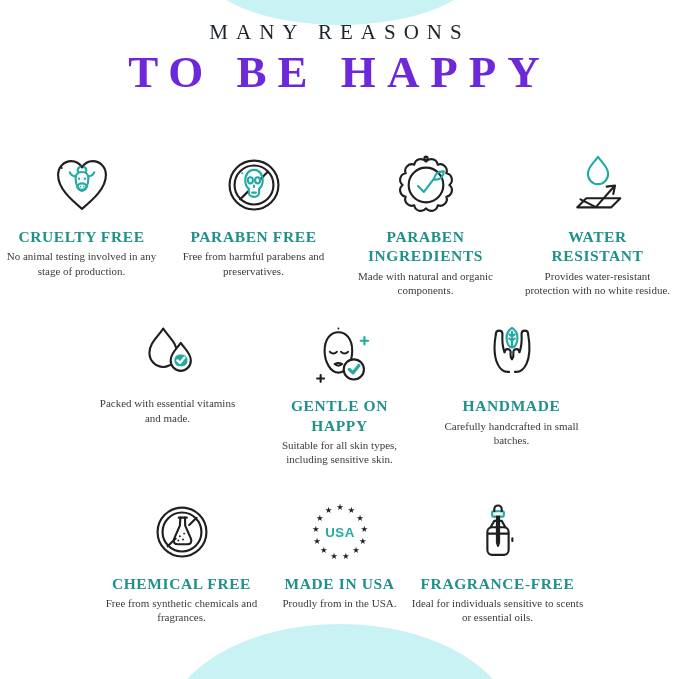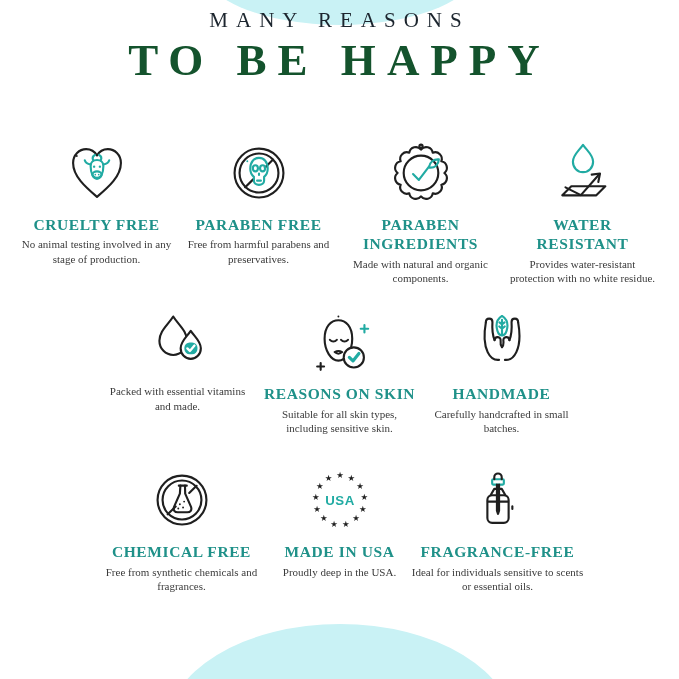--- a/index.html
+++ b/index.html
@@ -9,28 +9,28 @@
     --body:#3b3b3b;
     --blob:#c9f2f5;
   }
   *{box-sizing:border-box}
   body{margin:0;background:#e9e9e9;display:flex;justify-content:center}
   .canvas{width:679px;height:679px;position:relative;overflow:hidden;background:#fff;
           font-family:"Liberation Serif",serif}
   .blob{position:absolute;background:var(--blob);border-radius:50%}
   .blob-top{left:199px;top:-97px;width:282px;height:122px}
   .blob-bottom{left:166px;top:624px;width:348px;height:212px}
-  .header{position:relative;text-align:center;padding-top:8px}
+  .header{position:relative;text-align:center;padding-top:20px}
   .subtitle{font-size:21px;letter-spacing:8px;color:#1c252e;margin:0;font-weight:400}
-  .title{font-size:45px;letter-spacing:11px;font-weight:700;color:#14532d;margin:1px 12px 0}
+  .title{font-size:45px;letter-spacing:11px;font-weight:700;color:#6d28d9;margin:1px 12px 0}
   .row{position:relative;display:flex;justify-content:center;align-items:flex-start}
   .row-1{margin-top:50px}
   .row-2{margin-top:20px}
   .row-3{margin-top:28px}
-  .row-4col{gap:10px}
+  .row-4col{gap:20px}
   .row-3col{gap:8px}
   .feature{width:152px;text-align:center}
   .row-3col .feature{width:178px}
   .row-3col .feature.narrow{width:122px}
   .icon-wrap{height:74px;display:flex;align-items:center;justify-content:center;margin-bottom:5px}
   .feature-title{color:var(--accent);font-size:15.5px;font-weight:700;letter-spacing:.6px;
                  margin:0 0 3px;line-height:1.25}
   .feature-desc{font-size:11px;line-height:1.3;color:var(--body);margin:0}
   
   svg{display:block}
@@ -144,21 +144,21 @@
           <path class="k" d="M17.5 29 C17.5 17.5 23.5 11.5 30.5 11.5 C37.5 11.5 43.5 17.5 43.5 29 C43.5 40 37.5 49.5 30.5 49.5 C23.5 49.5 17.5 40 17.5 29 Z"></path>
           <circle class="kf" cx="30.5" cy="8" r="0.9"></circle>
           <path class="k" d="M22.5 30 C24.4 32 27.1 32 29 30 M33 30 C34.9 32 37.6 32 39.5 30"></path>
           <path class="k" d="M27 41.5 C29 40.3 32 40.3 34 41.5 C32 43.4 29 43.4 27 41.5 Z"></path>
           <circle class="k wf" cx="45" cy="46.5" r="9.5"></circle>
           <path class="t3" d="M40.8 46.5 L44.2 49.8 L49.8 42.8"></path>
           <path class="t" d="M51.5 19.5 H58.5 M55 16 V23"></path>
           <path class="k" d="M10.5 55 H17 M13.8 51.8 V58.2"></path>
         </svg>
       </div>
-      <h3 class="feature-title">REASONS ON SKIN</h3>
+      <h3 class="feature-title">GENTLE ON HAPPY</h3>
       <p class="feature-desc">Suitable for all skin types, including sensitive skin.</p>
     </div>
 
     <div class="feature">
       <div class="icon-wrap">
         <svg width="68" height="68" viewBox="0 0 64 64">
           <path class="k" d="M16.8 13.5 C15 23.5 15.2 34.5 18.5 41.5 C20.8 46.3 24.8 49.3 29.2 48.8"></path>
           <path class="k" d="M16.8 13.5 C16.8 11.3 18.2 10 19.9 10 C21.6 10 23 11.3 23 13.2 C22.6 19.5 23.1 25.5 25 30.2"></path>
           <path class="k" d="M25 30.2 C25.2 28.3 26.6 27.3 28.1 27.4 C29.7 27.5 30.9 28.8 30.7 30.8 C30.4 33.6 30.9 35.6 31.9 36.8"></path>
           <path class="k" d="M47.2 13.5 C49 23.5 48.8 34.5 45.5 41.5 C43.2 46.3 39.2 49.3 34.8 48.8"></path>
@@ -206,21 +206,21 @@
           <text class="star" x="26.5" y="57" text-anchor="middle">★</text>
           <text class="star" x="16.8" y="51.9" text-anchor="middle">★</text>
           <text class="star" x="10.5" y="42.9" text-anchor="middle">★</text>
           <text class="star" x="9.2" y="31.9" text-anchor="middle">★</text>
           <text class="star" x="13.1" y="21.6" text-anchor="middle">★</text>
           <text class="star" x="21.3" y="14.3" text-anchor="middle">★</text>
           <text class="usa-label" x="32" y="36.5" text-anchor="middle">USA</text>
         </svg>
       </div>
       <h3 class="feature-title">MADE IN USA</h3>
-      <p class="feature-desc">Proudly deep in the USA.</p>
+      <p class="feature-desc">Proudly from in the USA.</p>
     </div>
 
     <div class="feature">
       <div class="icon-wrap">
         <svg width="68" height="68" viewBox="0 0 64 64">
           <rect class="k" x="22" y="27.5" width="20" height="26" rx="4.5"></rect>
           <path class="k" d="M25 27.5 L28.5 21.5 H35.5 L39 27.5"></path>
           <rect class="t" x="26.5" y="12.5" width="11" height="5" rx="1"></rect>
           <path class="k" d="M28.5 12.5 V10.5 A3.5 3.5 0 0 1 35.5 10.5 V12.5"></path>
           <path class="k" d="M31 17.5 V42 L32 45 L33 42 V17.5"></path>

